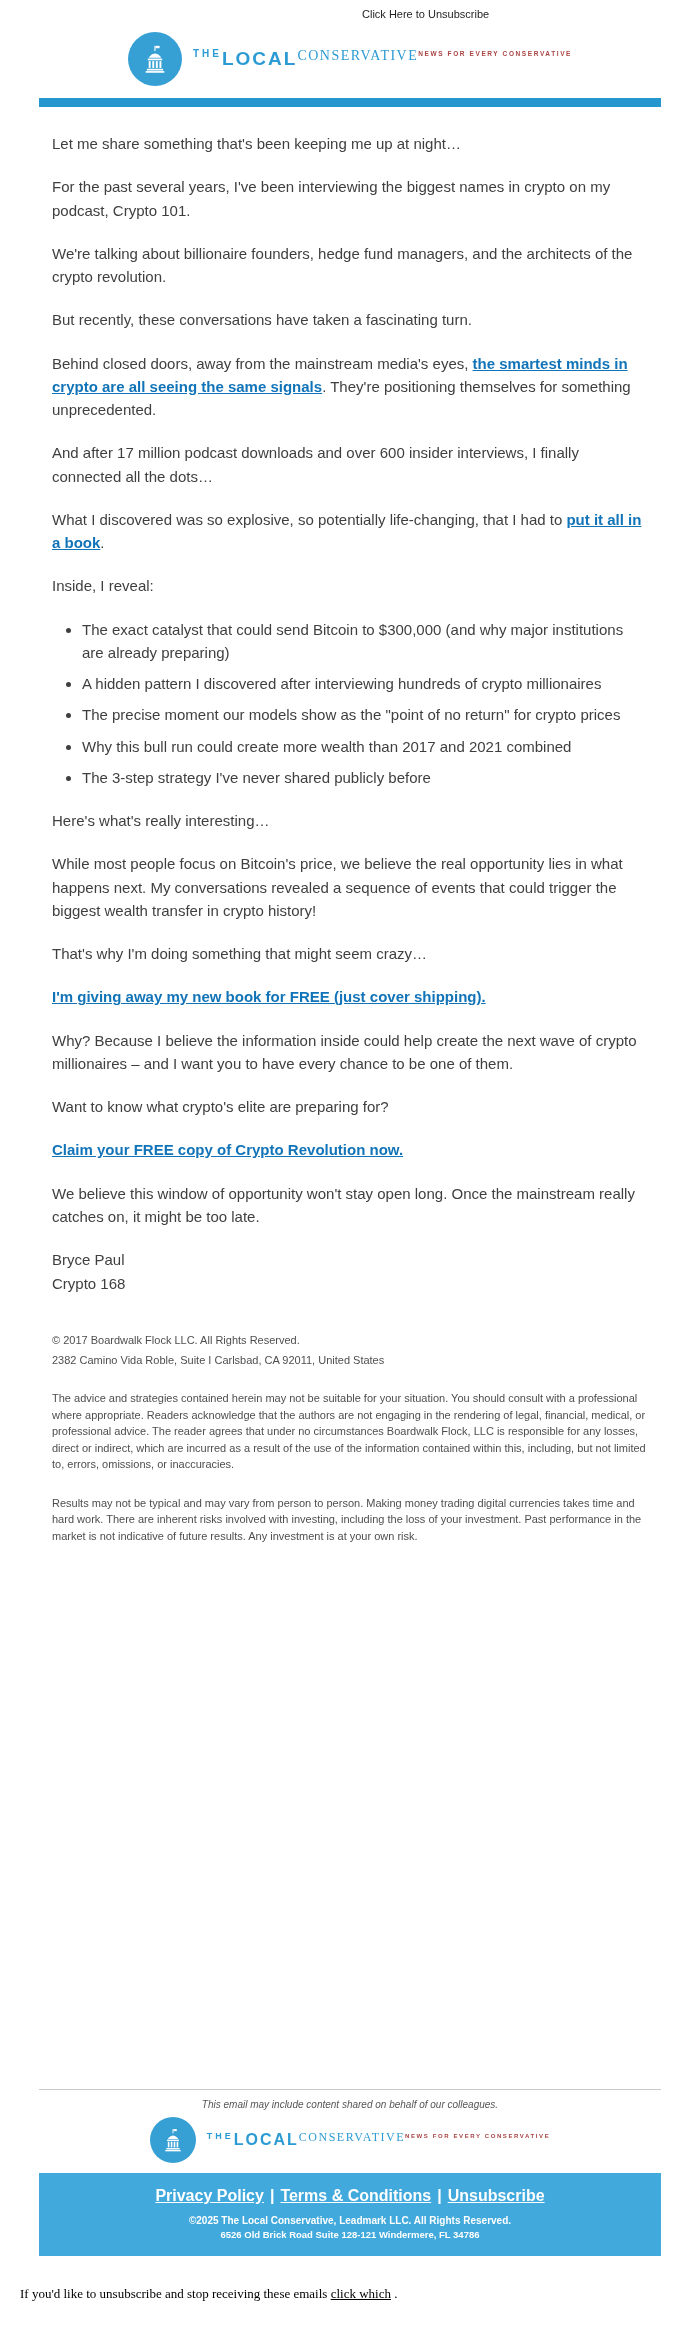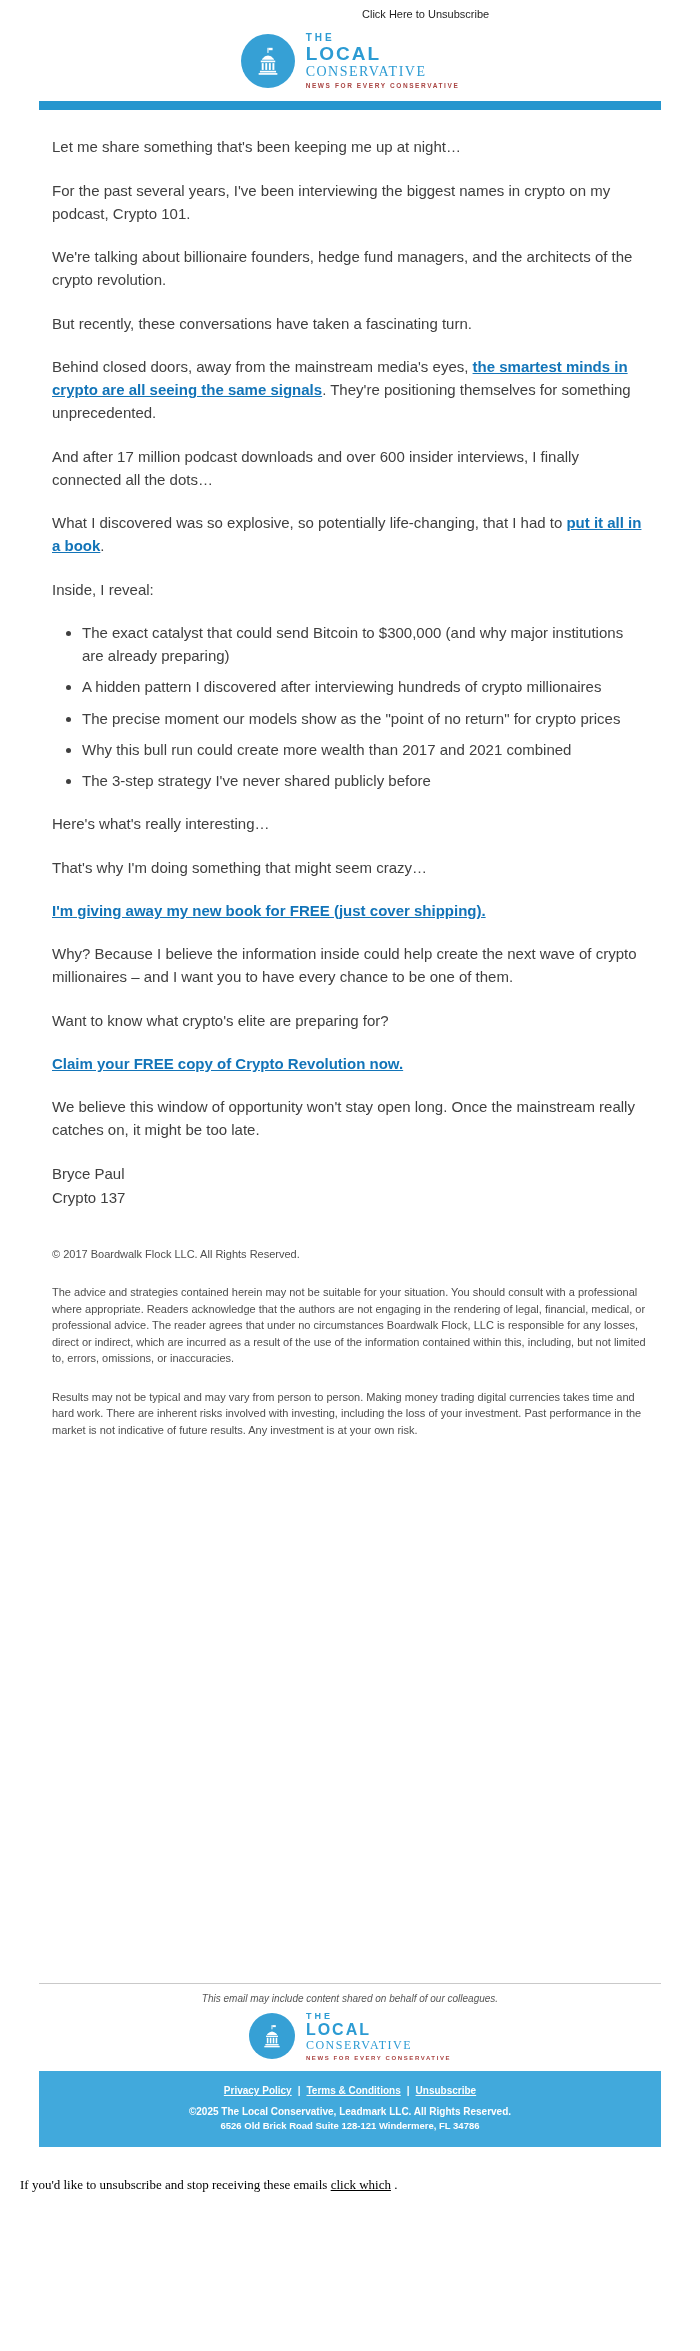--- a/index.html
+++ b/index.html
@@ -15,21 +15,21 @@
   body{font-family:"Liberation Sans",sans-serif;color:#3f3f3f;}
   .page{width:672px;margin:0 auto;background:#fff;}
 
   .preheader{padding:8px 0 0;font-size:11px;height:26px;}
   .preheader a{margin-left:348px;color:#1f1f1f;text-decoration:none;}
 
   .logo{display:flex;align-items:center;justify-content:center;gap:11px;padding:6px 0 8px;}
   .logo-circle{width:54px;height:54px;border-radius:50%;background:var(--logo-circle);
     display:flex;align-items:center;justify-content:center;flex:0 0 auto;}
   .logo-circle svg{width:34px;height:34px;display:block;}
-  .logo-textcol{display:flex;flex-direction:column;line-height:1.12;color:var(--logo-text);}
+  .logo-textcol{display:flex;flex-direction:row;line-height:1.12;color:var(--logo-text);}
   .logo-the{font-size:10px;letter-spacing:3px;font-weight:bold;}
   .logo-local{font-size:19px;letter-spacing:2px;font-weight:bold;}
   .logo-conservative{font-family:"Liberation Serif",serif;font-size:14px;letter-spacing:1.5px;}
   .logo-tagline{font-size:6.5px;letter-spacing:1.6px;color:var(--tagline);margin-top:2px;font-weight:bold;}
 
   .header-bar{height:9px;background:var(--header-bar);margin:4px 25px 0;}
 
   .content{padding:10px 38px 0;font-size:15px;line-height:1.55;color:#3f3f3f;}
   .content p{margin:15px 0 20px;}
   a.body-link{color:var(--link);font-weight:bold;text-decoration:underline;}
@@ -48,21 +48,21 @@
 
   .logo.small{padding:4px 0 8px;}
   .logo.small .logo-circle{width:46px;height:46px;}
   .logo.small .logo-circle svg{width:28px;height:28px;}
   .logo.small .logo-the{font-size:9px;}
   .logo.small .logo-local{font-size:16px;}
   .logo.small .logo-conservative{font-size:12px;}
   .logo.small .logo-tagline{font-size:6px;}
 
   .footer-bar{margin:2px 25px 0;background:var(--footer-bar);color:#fff;text-align:center;padding:14px 10px 16px;}
-  .footer-links{font-size:10px;font-weight:bold;}
+  .footer-links{font-size:16px;font-weight:bold;}
   .footer-links a{color:#fff;text-decoration:underline;}
   .footer-links .sep{margin:0 6px;}
   .footer-copy{font-size:10px;margin-top:10px;font-weight:bold;}
   .footer-addr{font-size:9.5px;margin-top:3px;font-weight:bold;}
 
   .bottom-note{font-family:"Liberation Serif",serif;font-size:13px;color:#000;padding:30px 0 12px 6px;background:#fff;}
   .bottom-note a{color:#000;text-decoration:underline;}
 </style>
 </head>
 <body>
@@ -114,40 +114,42 @@
 
     <ul>
       <li>The exact catalyst that could send Bitcoin to $300,000 (and why major institutions are already preparing)</li>
       <li>A hidden pattern I discovered after interviewing hundreds of crypto millionaires</li>
       <li>The precise moment our models show as the "point of no return" for crypto prices</li>
       <li>Why this bull run could create more wealth than 2017 and 2021 combined</li>
       <li>The 3-step strategy I've never shared publicly before</li>
     </ul>
 
     <p>Here's what's really interesting…</p>
+    <p>While most people focus on Bitcoin's price, we believe the real opportunity lies in what happens next. My conversations revealed a sequence of events that could trigger the biggest wealth transfer in crypto history!</p>
     <p>That's why I'm doing something that might seem crazy…</p>
 
     <p><a href="#" class="body-link">I'm giving away my new book for FREE (just cover shipping).</a></p>
 
     <p>Why? Because I believe the information inside could help create the next wave of crypto millionaires – and I want you to have every chance to be one of them.</p>
     <p>Want to know what crypto's elite are preparing for?</p>
 
     <p><a href="#" class="body-link">Claim your FREE copy of Crypto Revolution now.</a></p>
 
     <p>We believe this window of opportunity won't stay open long. Once the mainstream really catches on, it might be too late.</p>
 
     <p class="sig">
       <span>Bryce Paul</span><br>
-      <span>Crypto 137</span>
+      <span>Crypto 168</span>
     </p>
 
   </div>
 
   <div class="disclaimer">
     <div class="d-line">© 2017 Boardwalk Flock LLC. All Rights Reserved.</div>
+    <div class="d-line">2382 Camino Vida Roble, Suite I Carlsbad, CA 92011, United States</div>
     <div class="d-para">The advice and strategies contained herein may not be suitable for your situation. You should consult with a professional where appropriate. Readers acknowledge that the authors are not engaging in the rendering of legal, financial, medical, or professional advice. The reader agrees that under no circumstances Boardwalk Flock, LLC is responsible for any losses, direct or indirect, which are incurred as a result of the use of the information contained within this, including, but not limited to, errors, omissions, or inaccuracies.</div>
     <div class="d-para">Results may not be typical and may vary from person to person. Making money trading digital currencies takes time and hard work. There are inherent risks involved with investing, including the loss of your investment. Past performance in the market is not indicative of future results. Any investment is at your own risk.</div>
   </div>
 
   <div class="spacer"></div>
 
   <hr class="divider">
 
   <div class="shared-note">This email may include content shared on behalf of our colleagues.</div>
 

